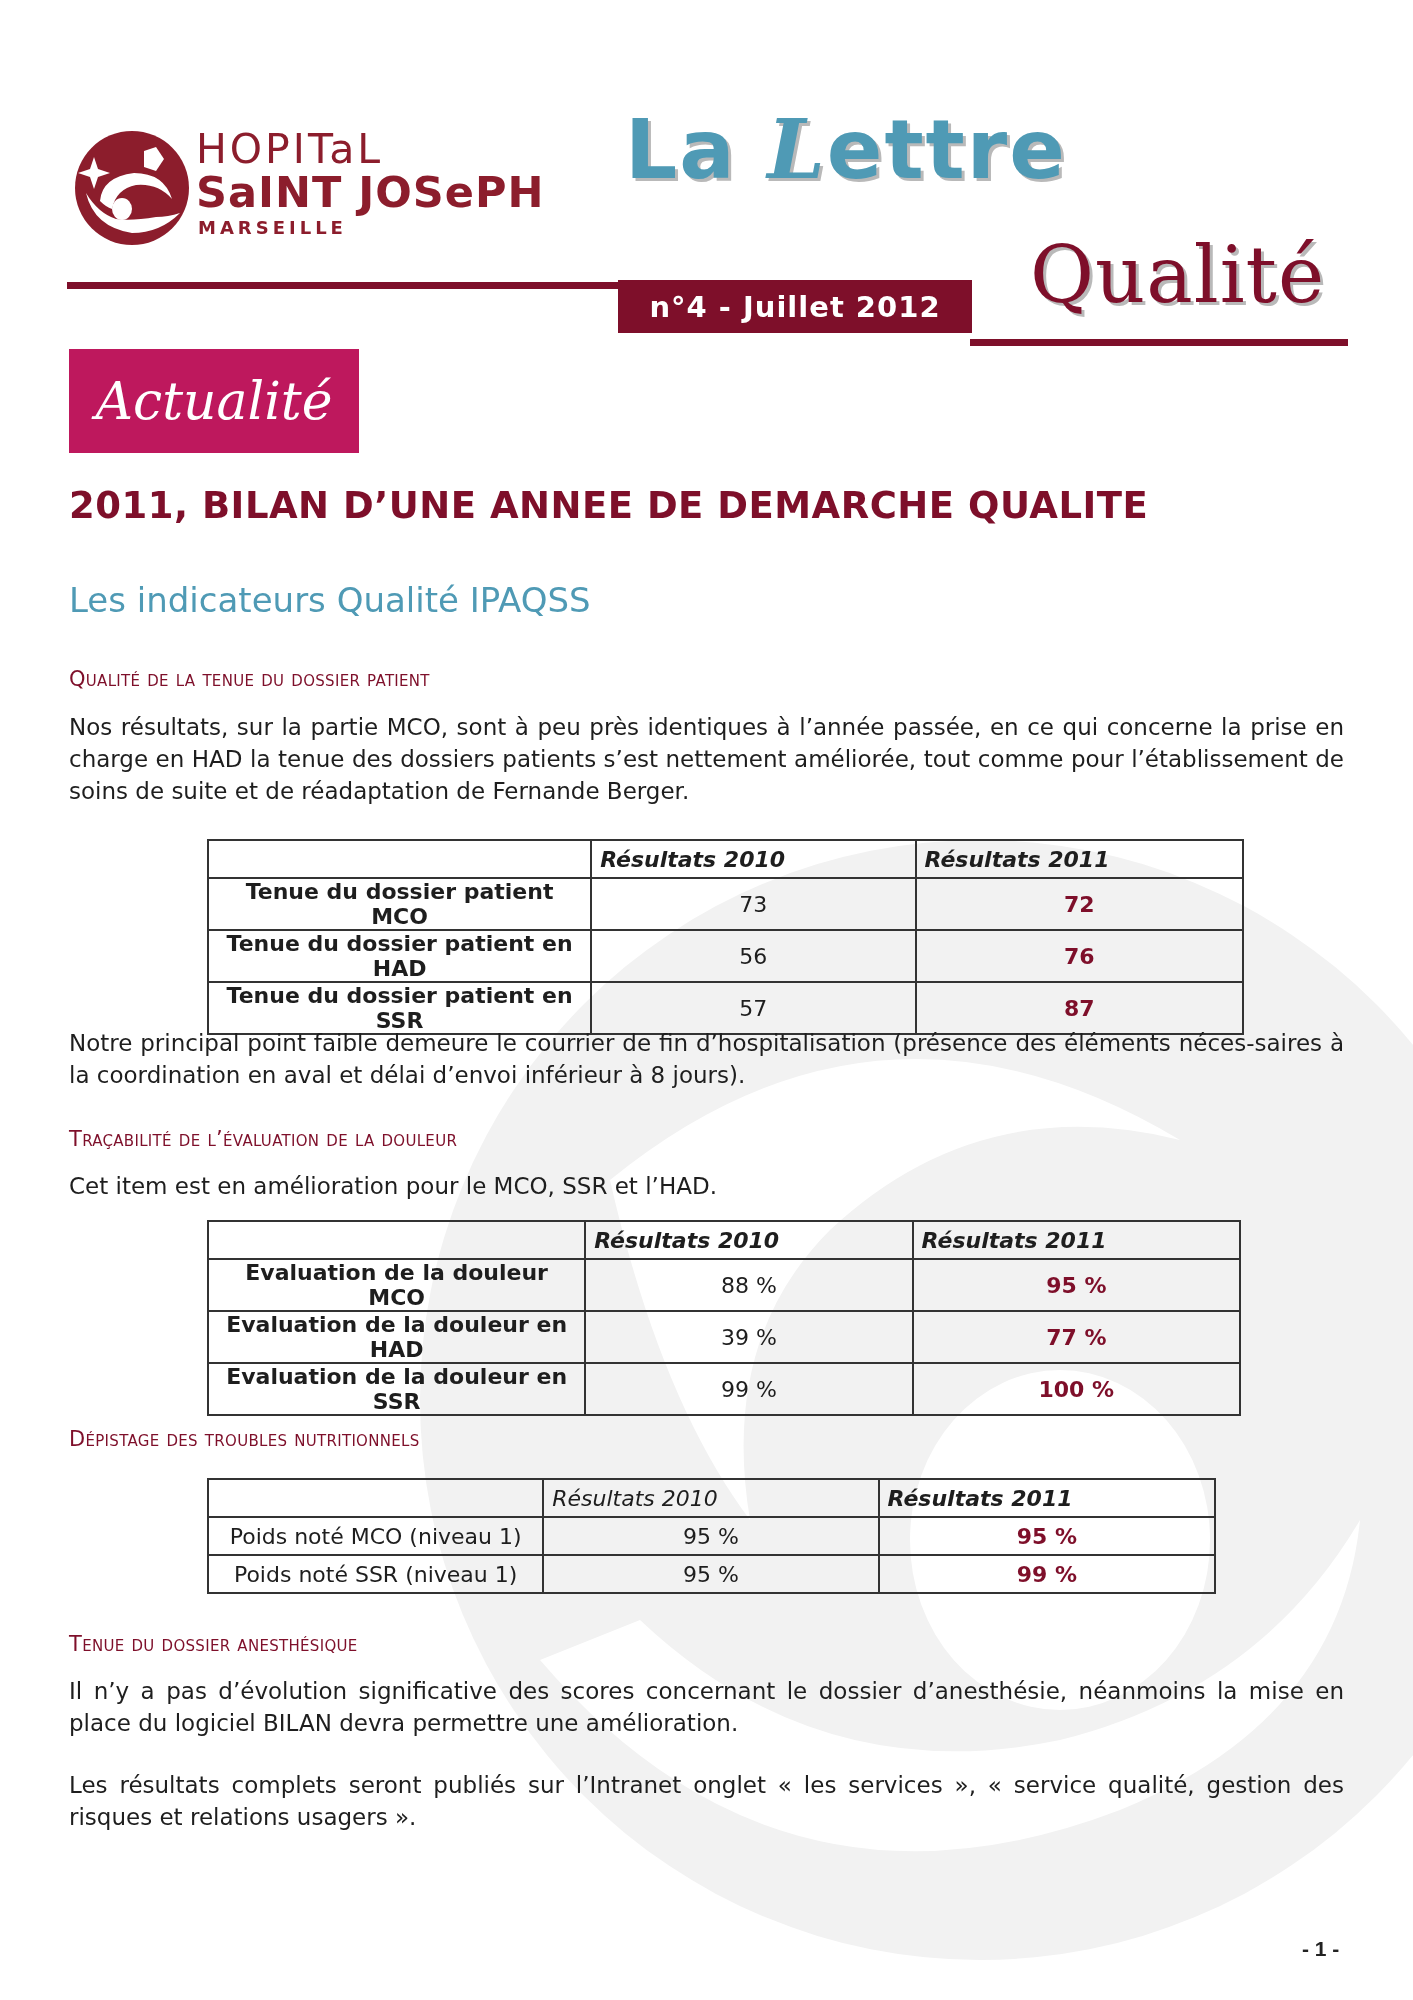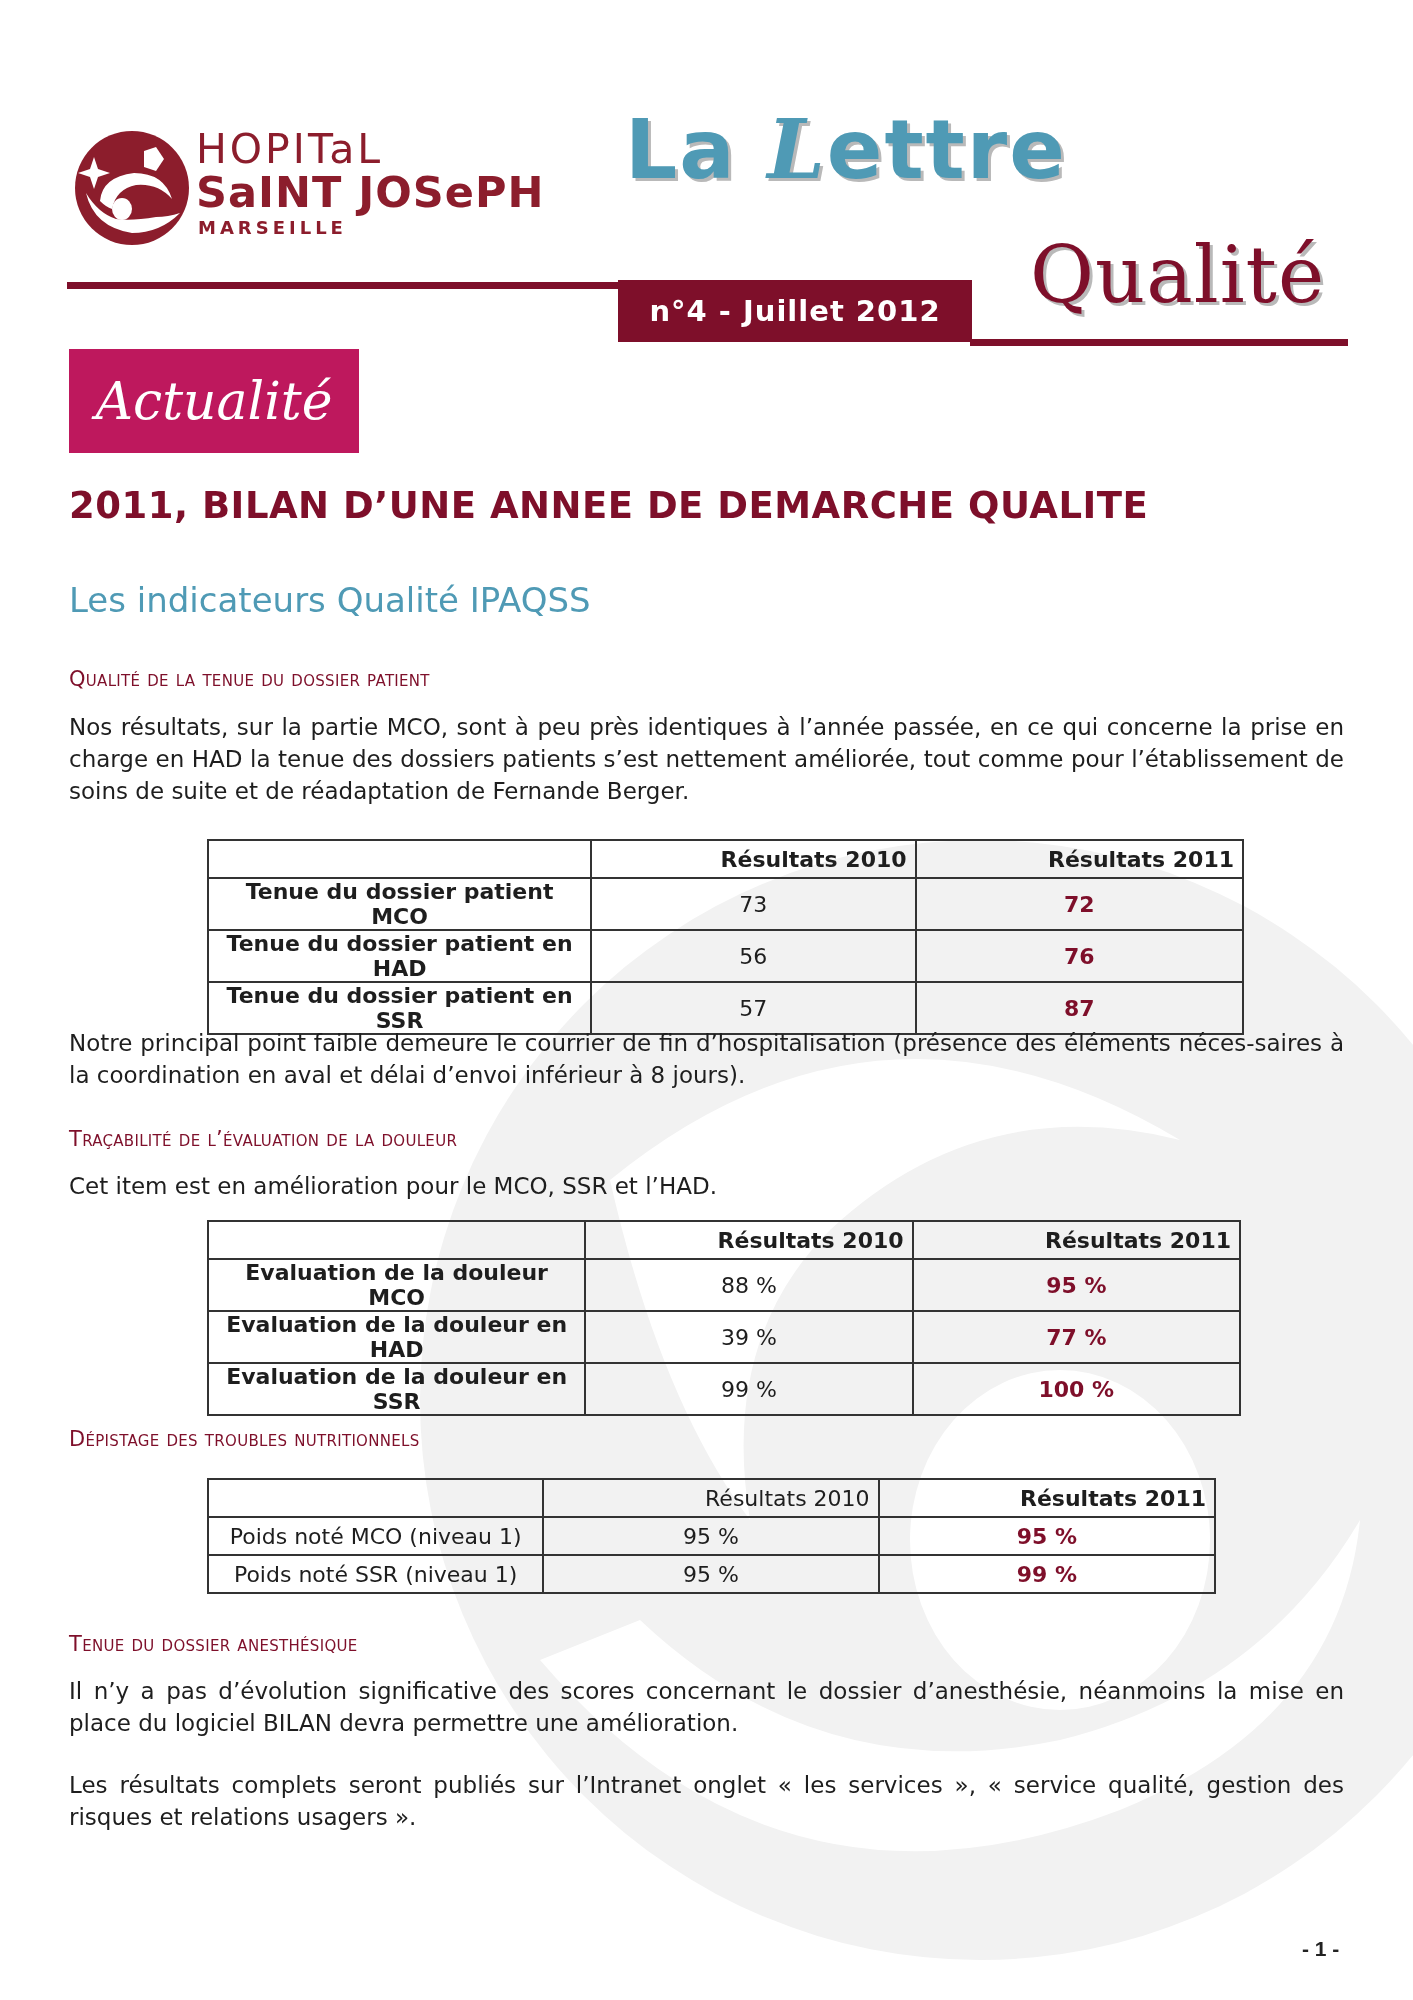--- a/index.html
+++ b/index.html
@@ -17,35 +17,35 @@
   .logo-text { position:absolute; left:196px; top:92px; color:#8c1d2c; }
   .logo-l1 { font-family:"DejaVu Sans", sans-serif; font-size:41px; letter-spacing:3px; line-height:40px; font-weight:normal; }
   .logo-l2 { font-family:"DejaVu Sans", sans-serif; font-size:43px; font-weight:bold; letter-spacing:1px; line-height:46px; }
   .logo-l3 { font-family:"DejaVu Sans", sans-serif; font-size:18px; font-weight:bold; letter-spacing:4px; line-height:26px; margin-left:2px; }
 
   .title-la { position:absolute; left:625px; top:62px; font-size:82px; font-weight:bold; color:#4f9ab5; text-shadow:3px 3px 0 #b9b9b9; letter-spacing:2px; line-height:100px; }
   .title-la .script { font-family:"DejaVu Serif", serif; font-style:italic; }
   .title-qual { position:absolute; left:1030px; top:190px; font-family:"DejaVu Serif", serif; font-size:78px; color:#7e0f2a; text-shadow:3px 3px 0 #b9b9b9; line-height:96px; letter-spacing:1px; }
 
   .rule-left { position:absolute; left:67px; top:245px; width:560px; height:7px; background:#7e0f2a; }
-  .issue-box { position:absolute; left:618px; top:243px; width:354px; height:62px; background:#7e0f2a; color:#fff; font-size:29px; font-weight:bold; display:flex; align-items:center; justify-content:center; letter-spacing:1px; }
+  .issue-box { position:absolute; left:618px; top:243px; width:354px; height:53px; background:#7e0f2a; color:#fff; font-size:29px; font-weight:bold; display:flex; align-items:center; justify-content:center; letter-spacing:1px; }
   .rule-right { position:absolute; left:970px; top:302px; width:378px; height:7px; background:#7e0f2a; }
 
   .actualite { position:absolute; left:69px; top:312px; width:290px; height:104px; background:#be185d; color:#fff; font-family:"DejaVu Serif", serif; font-style:italic; font-size:52px; display:flex; align-items:center; justify-content:center; }
 
   .h1 { position:absolute; left:69px; top:447px; font-size:37px; font-weight:bold; color:#7e0f2a; letter-spacing:0.5px; }
   .h2 { position:absolute; left:69px; top:543px; font-size:34px; color:#4f9ab5; }
 
   .sub { position:absolute; left:69px; font-size:21px; color:#7e0f2a; font-variant:small-caps; letter-spacing:0.3px; }
 
   .para { position:absolute; left:69px; width:1275px; font-size:23px; line-height:32px; color:#1e1e1e; text-align:justify; }
 
   table.res { position:absolute; border-collapse:collapse; font-size:22px; background:transparent; }
   table.res td, table.res th { border:2px solid #333; height:36px; padding:0 8px; }
-  table.res th { font-weight:normal; text-align:right; }
+  table.res th { font-weight:normal; text-align:left;font-style:italic; }
   table.res td.lbl { text-align:center; }
   table.res td.v10 { text-align:center; }
   table.res td.v11 { text-align:center; color:#7e0f2a; font-weight:bold; }
   table.bold-labels td.lbl { font-weight:bold; }
   table.res th.bold { font-weight:bold; }
 
   .pagenum { position:absolute; left:1302px; top:1900px; font-family:"Liberation Sans", sans-serif; font-weight:bold; font-size:21px; color:#222; }
 </style>
 </head>
 <body>

